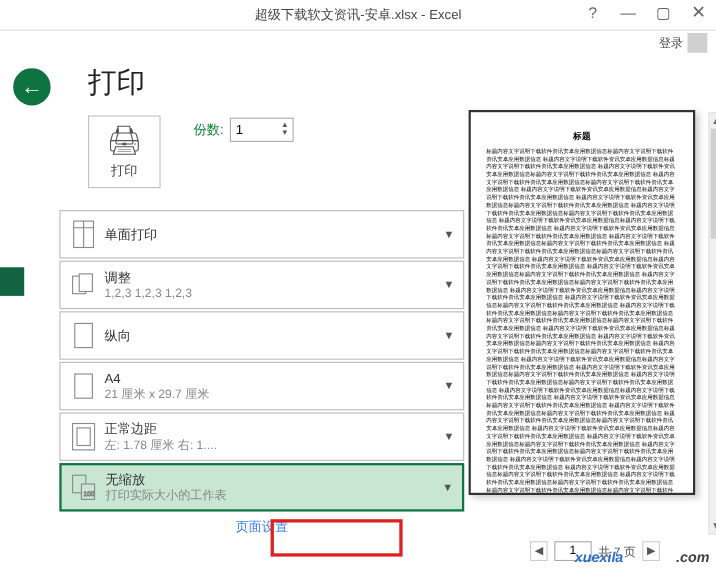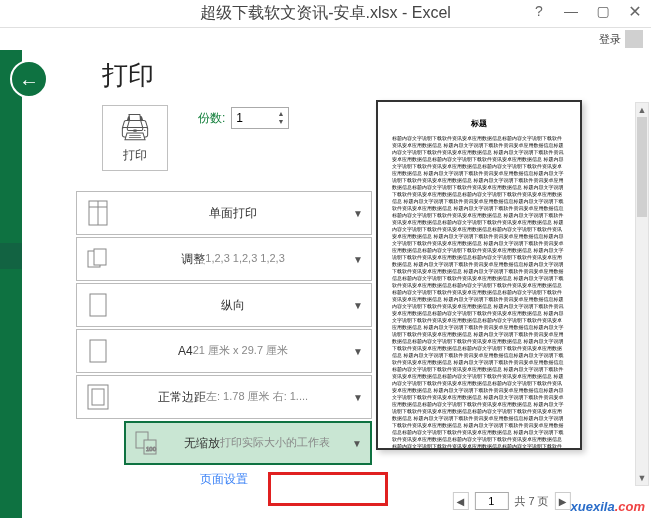--- a/index.html
+++ b/index.html
@@ -1,55 +1,55 @@
 <!DOCTYPE html>
 <html><head>
   <meta charset="utf-8">
   <style>
     * { margin: 0; padding: 0; box-sizing: border-box; font-family: "Microsoft YaHei", Arial, sans-serif; }
     body { width: 651px; height: 518px; background: #fff; overflow: hidden; position: relative; }
     
     .titlebar { height: 28px; background: #fff; display: flex; align-items: center; justify-content: center; position: relative; border-bottom: 1px solid #e0e0e0; }
-    .titlebar-title { font-size: 16px; color: #444; }
+    .titlebar-title { font-size: 12px; color: #444; }
     .titlebar-controls { position: absolute; right: 0; top: 0; display: flex; }
     .tb-btn { width: 32px; height: 22px; display: flex; align-items: center; justify-content: center; color: #666; font-size: 14px; cursor: pointer; }
     .tb-btn.close { font-size: 16px; }
     
     .loginbar { height: 22px; display: flex; justify-content: flex-end; align-items: center; padding-right: 8px; font-size: 11px; color: #444; }
     .avatar { width: 18px; height: 18px; background: #d0d0d0; margin-left: 4px; }
     
     .main { display: flex; height: 468px; }
     
     .greenbar { width: 22px; background: #0e7241; position: relative; }
     .back-btn { position: absolute; top: 10px; left: 10px; width: 38px; height: 38px; border: 2px solid #fff; border-radius: 50%; display: flex; align-items: center; justify-content: center; background: #0e7241; z-index: 5; }
     .back-arrow { color: #fff; font-size: 20px; }
     .green-highlight { position: absolute; top: 193px; left: 0; width: 22px; height: 26px; background: #126342; }
     
     .content { flex: 1; display: flex; padding-left: 54px; position: relative; }
     
-    .left-panel { width: 296px; padding-top: 8px; }
+    .left-panel { width: 368px; padding-top: 8px; }
     .page-title { font-size: 26px; color: #222; margin-bottom: 12px; margin-left: 26px; }
     
     .top-row { display: flex; align-items: flex-start; gap: 30px; margin-left: 26px; }
     .print-btn { width: 66px; height: 66px; border: 1px solid #c0c0c0; display: flex; flex-direction: column; align-items: center; justify-content: center; gap: 4px; }
     .printer-icon { font-size: 26px; color: #555; }
     .print-label { font-size: 12px; color: #444; }
     
     .copies-row { display: flex; align-items: center; gap: 6px; margin-top: 2px; }
     .copies-label { font-size: 12px; color: #15803d; }
     .copies-input { width: 58px; height: 22px; border: 1px solid #aaa; padding: 0 4px; font-size: 12px; display:flex; align-items:center; justify-content: space-between;}
     .spinner-btns { display: flex; flex-direction: column; }
     .sp-btn { font-size: 7px; line-height: 8px; color: #555; cursor: pointer;}
     
     .settings { margin-top: 20px; }
     .setting-row { border: 1px solid #bbb; background: #fff; margin-bottom: 2px; display: flex; align-items: center; height: 44px; padding: 0 4px 0 6px; position: relative; }
-    .setting-row.highlighted { background: #c9e6d3; border: 2px solid #0e7241; margin-left: 48px; }
+    .setting-row.highlighted { background: #c9e6d3; border: 2px solid #0e7241; }
     .setting-icon { width: 30px; height: 34px; display: flex; align-items: center; justify-content: center; }
     .setting-icon svg { stroke: #888; fill: none; }
-    .setting-text { flex: 1; display: flex; flex-direction: row; justify-content: center; padding-left: 4px; }
+    .setting-text { flex: 1; display: flex; flex-direction: column; justify-content: center; padding-left: 4px; }
     .setting-title { font-size: 12px; color: #333; line-height: 16px; }
     .setting-sub { font-size: 11px; color: #888; line-height: 14px; }
     .dropdown-arrow { font-size: 10px; color: #555; padding: 0 4px; }
     
     .page-setup-link { text-align: center; font-size: 12px; color: #3b82f6; margin-top: 6px; cursor: pointer; }
     .red-box { position: absolute; border: 3px solid #e02020; width: 120px; height: 34px; left: 246px; top: 422px; z-index: 10; }
     
     .preview-panel { flex: 1; padding: 50px 28px 0 4px; position: relative; }
     .preview-page { width: 206px; height: 350px; border: 2px solid #333; background: #fff; padding: 16px 14px; overflow: hidden; box-shadow: 3px 3px 6px rgba(0,0,0,0.2);}
     .preview-heading { text-align: center; font-size: 8px; font-weight: bold; margin-bottom: 6px; }
@@ -58,21 +58,21 @@
     .pager { position: absolute; bottom: 8px; left: 50%; transform: translateX(-50%); display: flex; align-items: center; gap: 6px; font-size: 11px; color: #555; }
     .pager-btn { width: 16px; height: 18px; border: 1px solid #ccc; display: flex; align-items: center; justify-content: center; font-size: 10px; cursor: pointer;}
     .pager-input { width: 34px; height: 18px; border: 1px solid #aaa; text-align: center; font-size: 11px; }
     
     .scrollbar-v { position: absolute; right: 2px; top: 52px; bottom: 32px; width: 14px; background: #f0f0f0; border: 1px solid #e0e0e0; }
     .scroll-arrow { height: 14px; display:flex; align-items:center; justify-content:center; font-size:9px; color:#666; }
     .scroll-thumb { position:absolute; top:14px; left:1px; right:1px; height:100px; background:#d0d0d0; }
     
     .watermark { position: absolute; bottom: 4px; right: 6px; font-size: 13px; font-style: italic; font-weight: bold; z-index: 20;}
     .wm-blue { color: #2a6dc9; margin-left: 28px; }
-    .wm-orange { color: #ef4444; }
+    .wm-orange { color: #404040; margin-left: 48px; }
   </style>
 </head>
 <body>
 
 <div class="titlebar">
   <span class="titlebar-title">超级下载软文资讯-安卓.xlsx - Excel</span>
   <div class="titlebar-controls">
     <div class="tb-btn">?</div>
     <div class="tb-btn">—</div>
     <div class="tb-btn">▢</div>

